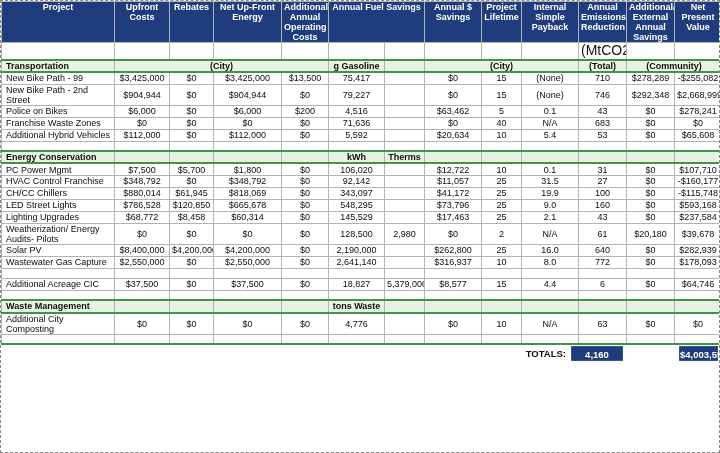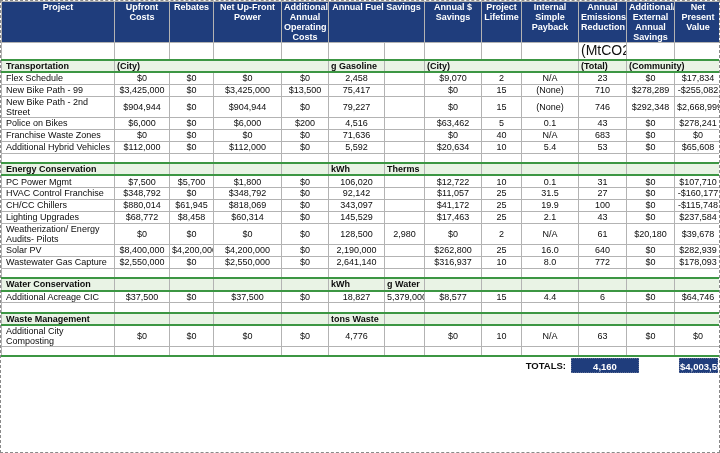--- a/index.html
+++ b/index.html
@@ -16,37 +16,37 @@
   th.main{
     background:var(--navy,#1f3d7c);color:#fff;font-size:9px;font-weight:bold;
     text-align:center;vertical-align:top;padding-top:3px;height:32px;
     border-color:#8d9cc4;
   }
   td.units{height:11px;font-size:14px;text-align:center;color:#111;}
   tr.band td{
     background:var(--band,#e9f3e5);
     border-top:2px solid var(--green,#3c9643);
     border-bottom:2px solid var(--green,#3c9643);
-    font-size:9px;font-weight:bold;height:12px;color:#0c0c0c;
+    font-size:9px;font-weight:bold;height:12px;text-align:center;color:#0c0c0c;
   }
   tr.band td.first{text-align:left;padding-left:4px;}
   tr.data td{font-size:9px;height:12px;text-align:center;background:#fff;color:#0c0c0c;}
   tr.data td.name{text-align:left;padding-left:4px;}
   tr.spacer td{height:10px;background:#fff;}
   tr.spacer.last td{border-bottom:2px solid var(--green,#3c9643);}
   .totals{display:flex;align-items:center;height:16px;margin-top:0px;}
   .totals-label{
     width:570px;text-align:right;font-weight:bold;font-size:9.5px;
     padding-right:5px;box-sizing:border-box;color:#0c0c0c;
   }
   .totals-box{
     background:var(--navy,#1f3d7c);color:#fff;font-weight:bold;font-size:9.5px;
     text-align:center;height:15px;line-height:15px;border:1px dotted #5a6a93;box-sizing:border-box;
   }
-  .box-emissions{width:68px;}
+  .box-emissions{width:52px;}
   .box-npv{width:39px;margin-left:auto;margin-right:1px;}
 </style>
 </head>
 <body>
 
 <div class="page">
   <table class="report">
     <colgroup>
         <col style="width: 113px;">
         <col style="width: 55px;">
@@ -60,21 +60,21 @@
         <col style="width: 57px;">
         <col style="width: 48px;">
         <col style="width: 48px;">
         <col style="width: 47px;">
       </colgroup>
     <thead>
         <tr>
           <th class="main" colspan="1">Project</th>
           <th class="main" colspan="1">Upfront Costs</th>
           <th class="main" colspan="1">Rebates</th>
-          <th class="main" colspan="1">Net Up-Front Power</th>
+          <th class="main" colspan="1">Net Up-Front Energy</th>
           <th class="main" colspan="1">Additional Annual Operating Costs</th>
           <th class="main" colspan="2">Annual Fuel Savings</th>
           <th class="main" colspan="1">Annual $ Savings</th>
           <th class="main" colspan="1">Project Lifetime</th>
           <th class="main" colspan="1">Internal Simple Payback</th>
           <th class="main" colspan="1">Annual Emissions Reduction</th>
           <th class="main" colspan="1">Additional/ External Annual Savings</th>
           <th class="main" colspan="1">Net Present Value</th>
         </tr>
         <tr>
@@ -97,35 +97,20 @@
         <tr class="band">
           <td colspan="1" class="first">Transportation</td>
           <td colspan="4">(City)</td>
           <td colspan="1">g Gasoline</td>
           <td colspan="1"></td>
           <td colspan="3">(City)</td>
           <td colspan="1">(Total)</td>
           <td colspan="2">(Community)</td>
         </tr>
         <tr class="data">
-          <td class="name">Flex Schedule</td>
-          <td class="num">$0</td>
-          <td class="num">$0</td>
-          <td class="num">$0</td>
-          <td class="num">$0</td>
-          <td class="num">2,458</td>
-          <td class="num"></td>
-          <td class="num">$9,070</td>
-          <td class="num">2</td>
-          <td class="num">N/A</td>
-          <td class="num">23</td>
-          <td class="num">$0</td>
-          <td class="num">$17,834</td>
-        </tr>
-        <tr class="data">
           <td class="name">New Bike Path - 99</td>
           <td class="num">$3,425,000</td>
           <td class="num">$0</td>
           <td class="num">$3,425,000</td>
           <td class="num">$13,500</td>
           <td class="num">75,417</td>
           <td class="num"></td>
           <td class="num">$0</td>
           <td class="num">15</td>
           <td class="num">(None)</td>
@@ -262,20 +247,35 @@
           <td class="num">343,097</td>
           <td class="num"></td>
           <td class="num">$41,172</td>
           <td class="num">25</td>
           <td class="num">19.9</td>
           <td class="num">100</td>
           <td class="num">$0</td>
           <td class="num">-$115,748</td>
         </tr>
         <tr class="data">
+          <td class="name">LED Street Lights</td>
+          <td class="num">$786,528</td>
+          <td class="num">$120,850</td>
+          <td class="num">$665,678</td>
+          <td class="num">$0</td>
+          <td class="num">548,295</td>
+          <td class="num"></td>
+          <td class="num">$73,796</td>
+          <td class="num">25</td>
+          <td class="num">9.0</td>
+          <td class="num">160</td>
+          <td class="num">$0</td>
+          <td class="num">$593,168</td>
+        </tr>
+        <tr class="data">
           <td class="name">Lighting Upgrades</td>
           <td class="num">$68,772</td>
           <td class="num">$8,458</td>
           <td class="num">$60,314</td>
           <td class="num">$0</td>
           <td class="num">145,529</td>
           <td class="num"></td>
           <td class="num">$17,463</td>
           <td class="num">25</td>
           <td class="num">2.1</td>
@@ -335,35 +335,20 @@
           <td></td>
           <td></td>
           <td></td>
           <td></td>
           <td></td>
           <td></td>
           <td></td>
           <td></td>
           <td></td>
           <td></td>
-        </tr>
-        <tr class="band">
-          <td colspan="1" class="first">Water Conservation</td>
-          <td colspan="1"></td>
-          <td colspan="1"></td>
-          <td colspan="1"></td>
-          <td colspan="1"></td>
-          <td colspan="1">kWh</td>
-          <td colspan="1">g Water</td>
-          <td colspan="1"></td>
-          <td colspan="1"></td>
-          <td colspan="1"></td>
-          <td colspan="1"></td>
-          <td colspan="1"></td>
-          <td colspan="1"></td>
         </tr>
         <tr class="data">
           <td class="name">Additional Acreage CIC</td>
           <td class="num">$37,500</td>
           <td class="num">$0</td>
           <td class="num">$37,500</td>
           <td class="num">$0</td>
           <td class="num">18,827</td>
           <td class="num">5,379,000</td>
           <td class="num">$8,577</td>

